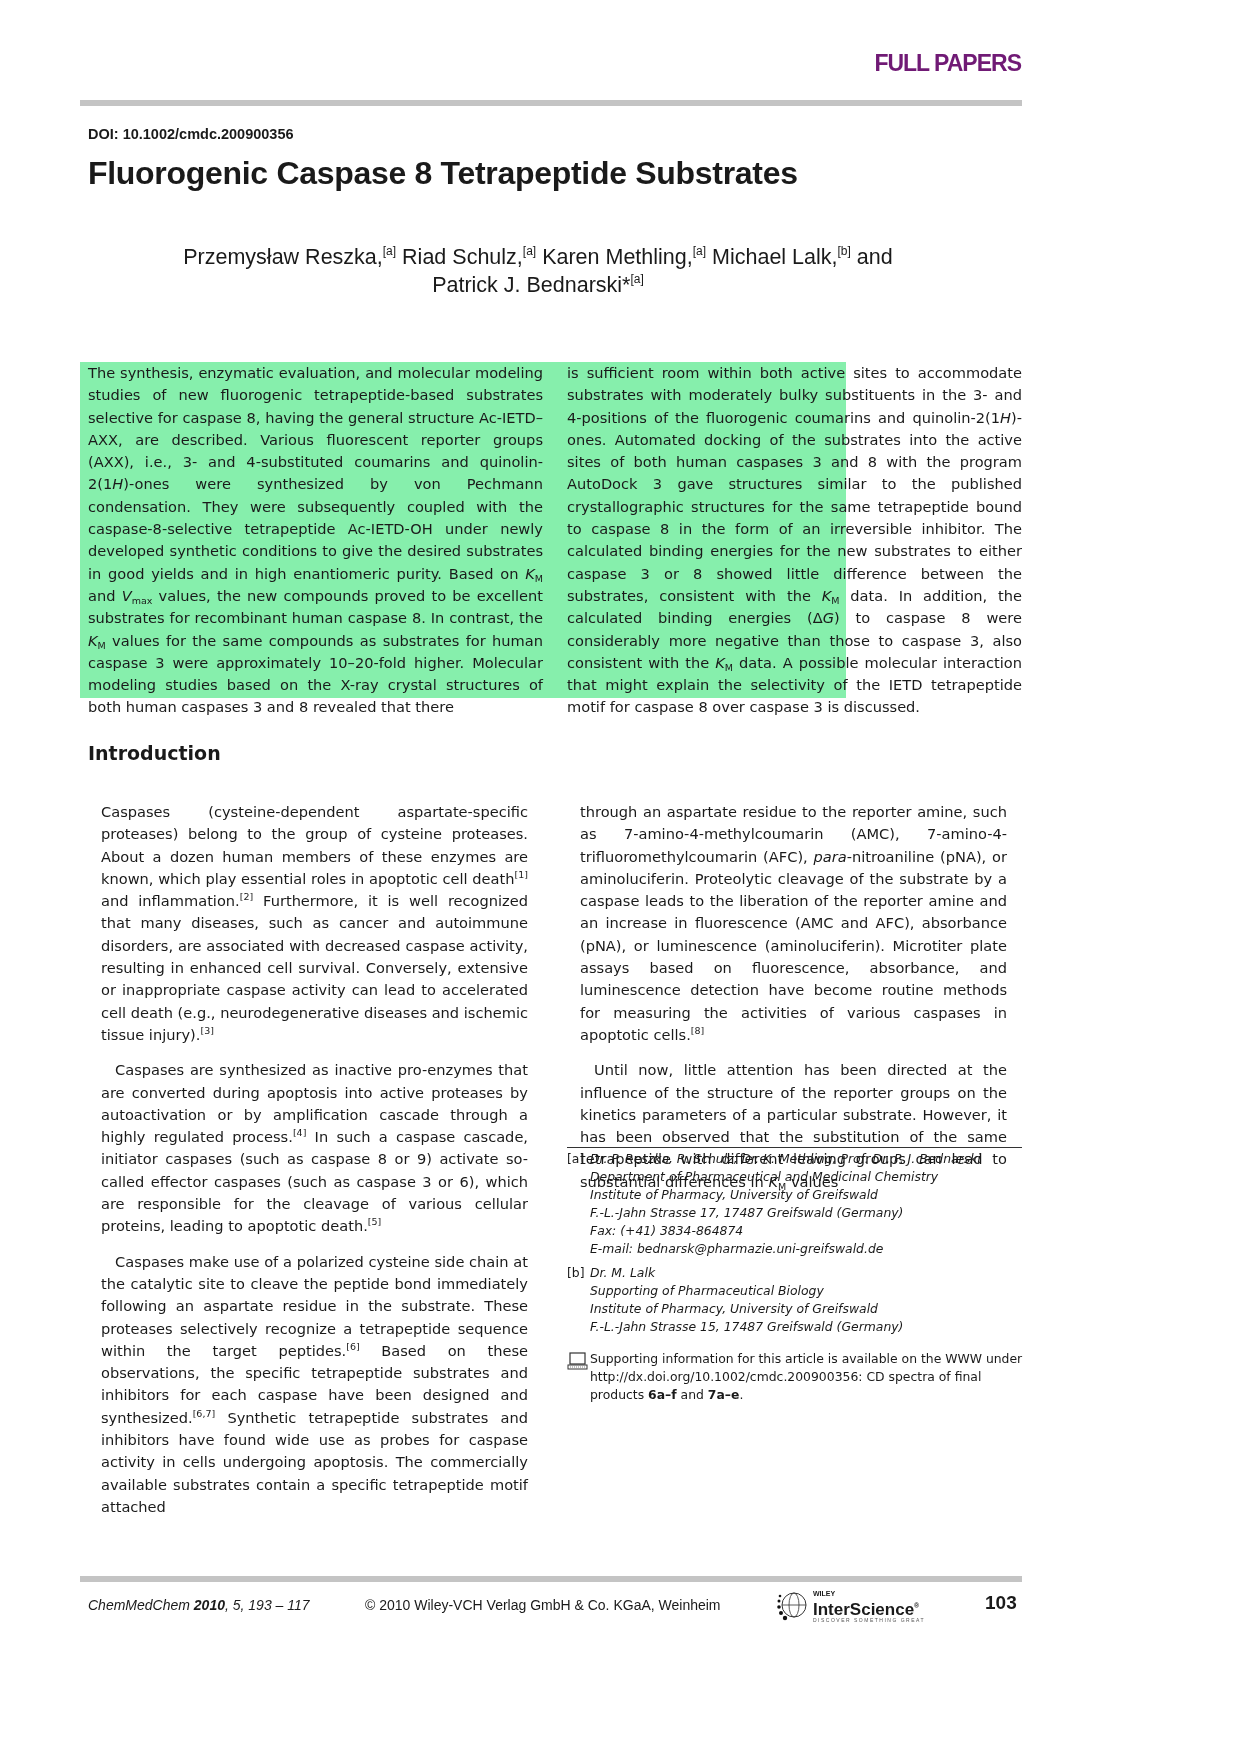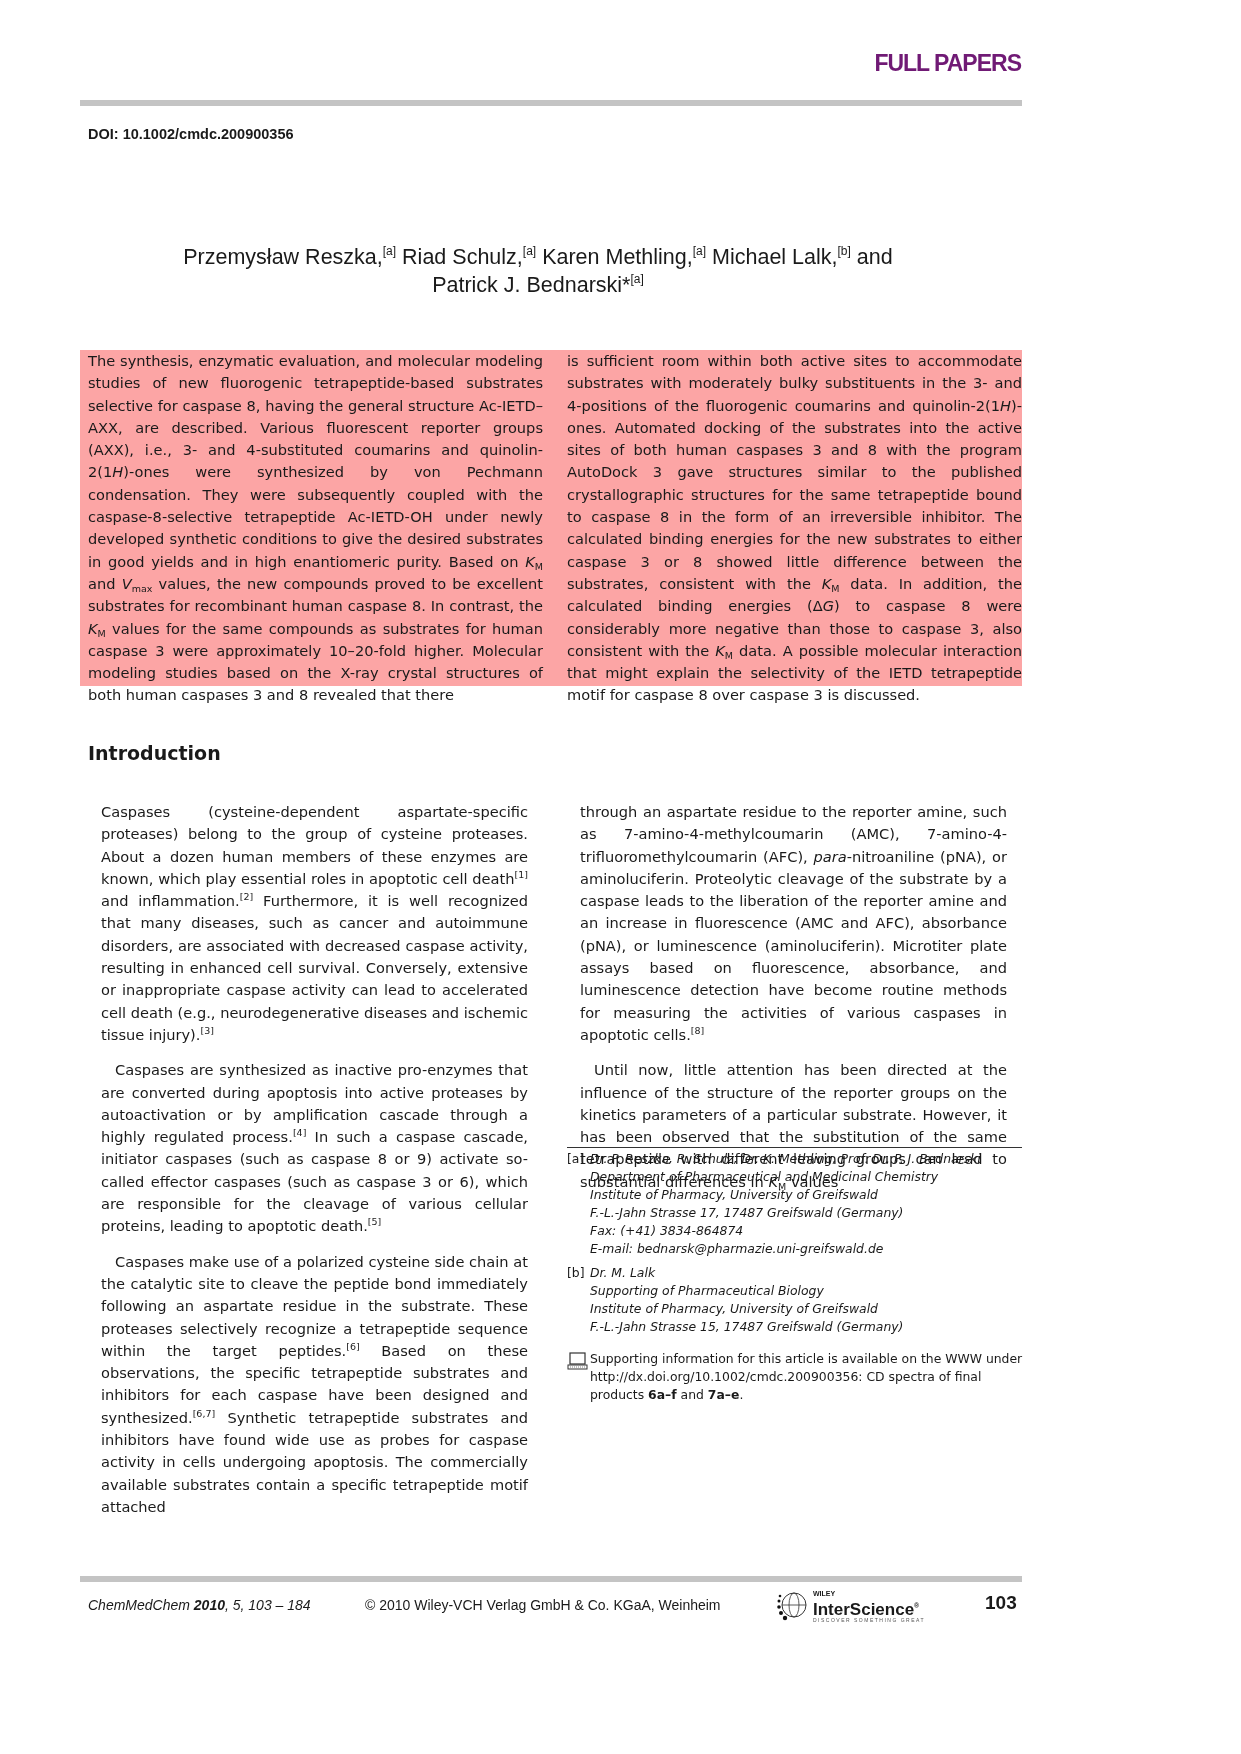--- a/index.html
+++ b/index.html
@@ -3,21 +3,21 @@
 <meta charset="utf-8">
 <style>
   html, body { margin: 0; padding: 0; background: #ffffff; }
   body { width: 1241px; height: 1754px; position: relative; font-family: "DejaVu Sans", sans-serif; color: #1a1a1a; }
   .section-tag { position: absolute; right: 220px; top: 50px; font-family: "Liberation Sans", sans-serif; font-weight: bold; font-size: 23px; color: #701a75; letter-spacing: -1px; }
   .top-rule { position: absolute; left: 80px; top: 100px; width: 942px; height: 6px; background: #c4c4c4; }
   .doi { position: absolute; left: 88px; top: 120px; font-family: "Liberation Sans", sans-serif; font-weight: bold; font-size: 14.5px; margin-top: 6px; }
   .title { position: absolute; left: 88px; top: 155px; width: 940px; font-family: "Liberation Sans", sans-serif; font-weight: bold; font-size: 32px; line-height: 36px; letter-spacing: -0.3px; }
   .authors { position: absolute; left: 88px; top: 243px; width: 900px; font-family: "Liberation Sans", sans-serif; font-size: 21.5px; line-height: 28px; text-align: center; }
   .authors sup { font-size: 12px; vertical-align: 9px; line-height: 0; }
-  .abstract { position: absolute; left: 80px; top: 350px; width: 942px; height: 336px; background: #fca5a5; }
+  .abstract { position: absolute; left: 80px; top: 362px; width: 766px; height: 336px; background: #86efac; }
   .abs-col { position: absolute; top: 0; width: 455px; font-size: 14.6px; line-height: 22.3px; text-align: justify; }
   .abs-col p { margin: 0; }
   .abs-left { left: 8px; }
   .abs-right { left: 487px; }
   .sub { font-size: 9.5px; vertical-align: -3px; line-height: 0; }
   .sup { font-size: 9.5px; vertical-align: 6px; line-height: 0; }
   .h-intro { position: absolute; left: 88px; top: 742px; font-size: 19px; font-weight: bold; }
   .body-col { position: absolute; top: 788px; width: 453px; font-size: 14.6px; line-height: 22.3px; text-align: justify; }
   .body-col p { margin: 13px; }
   .body-col p.indent { text-indent: 14px; margin-top: 1px; }
@@ -43,20 +43,21 @@
   .f-page { left: 985px; top: 1592px; font-size: 19px; font-weight: bold; }
 </style>
 </head>
 <body>
 
 <div class="section-tag">FULL PAPERS</div>
 <div class="top-rule"></div>
 <div class="doi">DOI: 10.1002/cmdc.200900356</div>
 
 <div class="title">
+  <div>Fluorogenic Caspase 8 Tetrapeptide Substrates</div>
 </div>
 
 <div class="authors">
   <span>Przemysław Reszka,</span><sup>[a]</sup>
   <span>Riad Schulz,</span><sup>[a]</sup>
   <span>Karen Methling,</span><sup>[a]</sup>
   <span>Michael Lalk,</span><sup>[b]</sup>
   <span>and</span><br>
   <span>Patrick J. Bednarski*</span><sup>[a]</sup>
 </div>
@@ -111,21 +112,21 @@
           <rect x="3" y="1" width="15" height="11" fill="#fff" stroke="#333" stroke-width="1.2"></rect>
           <rect x="1" y="13" width="19" height="4" fill="#fff" stroke="#333" stroke-width="1"></rect>
           <line x1="3" y1="15" x2="18" y2="15" stroke="#666" stroke-width="0.8" stroke-dasharray="1,1"></line>
         </svg>
     </span>
     <span><span>Supporting information for this article is available on the WWW under http://dx.doi.org/10.1002/cmdc.200900356: CD spectra of final products </span><b>6a–f</b><span> and </span><b>7a–e</b><span>.</span></span>
   </div>
 </div>
 
 <div class="bottom-rule"></div>
-<div class="footer f-journal"><span>ChemMedChem </span><b>2010</b><span>, 5, 103 – 184</span></div>
+<div class="footer f-journal"><span>ChemMedChem </span><b>2010</b><span>, 5, 193 – 117</span></div>
 <div class="footer f-copy">© 2010 Wiley-VCH Verlag GmbH &amp; Co. KGaA, Weinheim</div>
 <div class="footer f-logo">
   <span>
     <svg width="34" height="34" viewBox="0 0 34 34">
         <circle cx="19" cy="17" r="12" fill="none" stroke="#333" stroke-width="1"></circle>
         <ellipse cx="19" cy="17" rx="5" ry="12" fill="none" stroke="#333" stroke-width="0.8"></ellipse>
         <line x1="7" y1="17" x2="31" y2="17" stroke="#333" stroke-width="0.8"></line>
         <circle cx="5" cy="8" r="1.3" fill="#111"></circle>
         <circle cx="4" cy="13" r="1.5" fill="#111"></circle>
         <circle cx="4" cy="19" r="1.8" fill="#111"></circle>

